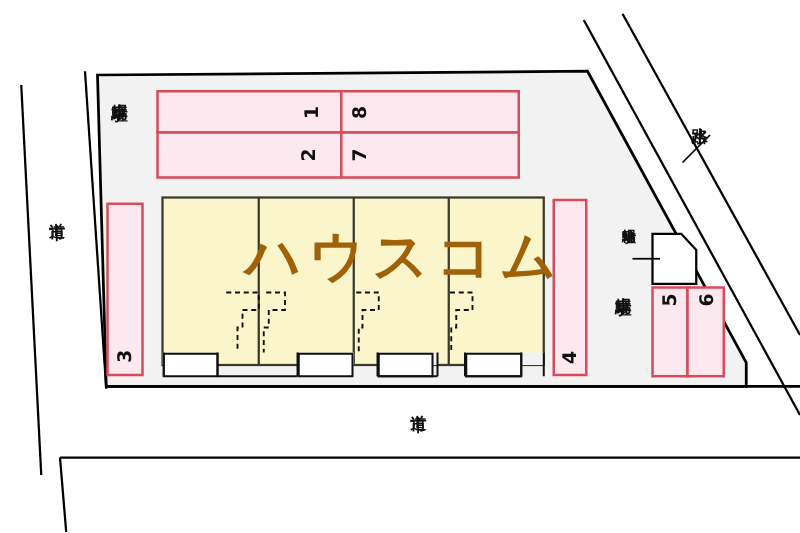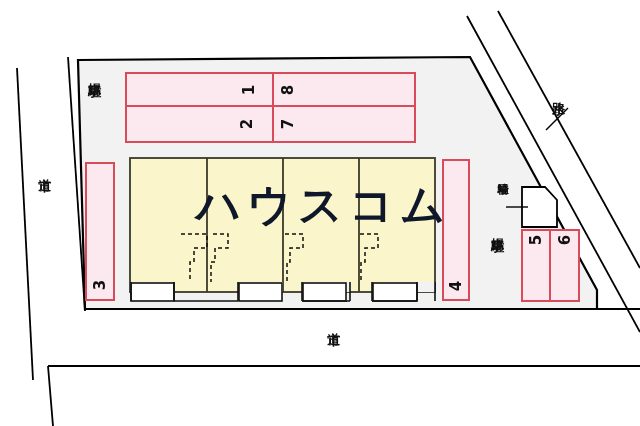--- a/index.html
+++ b/index.html
@@ -53,21 +53,21 @@
     font-size: 15px;
     font-weight: 700;
     color: #111111;
     transform: rotate(-90deg);
     transform-origin: center center;
   }
   .watermark {
     position: absolute;
     font-size: 44px;
     font-weight: 700;
-    color: #0f172a;
+    color: #a16207;
     letter-spacing: 6px;
     user-select: none;
     pointer-events: none;
   }
 </style>
 </head>
 <body>
 
 <div id="site-plan">
 

